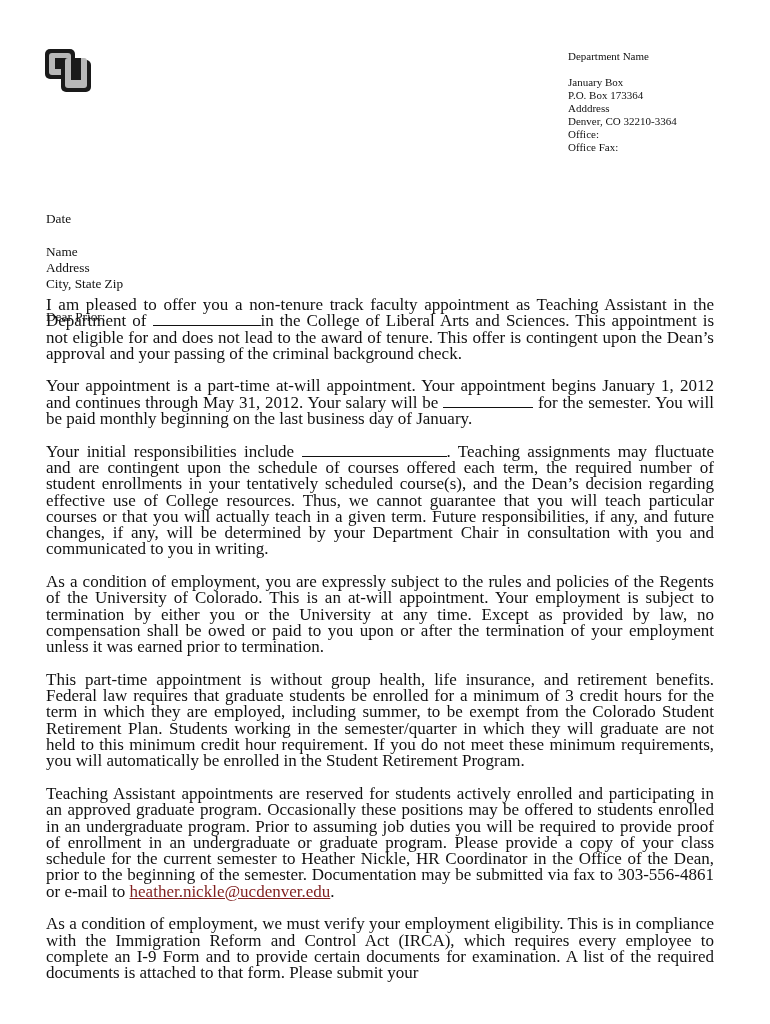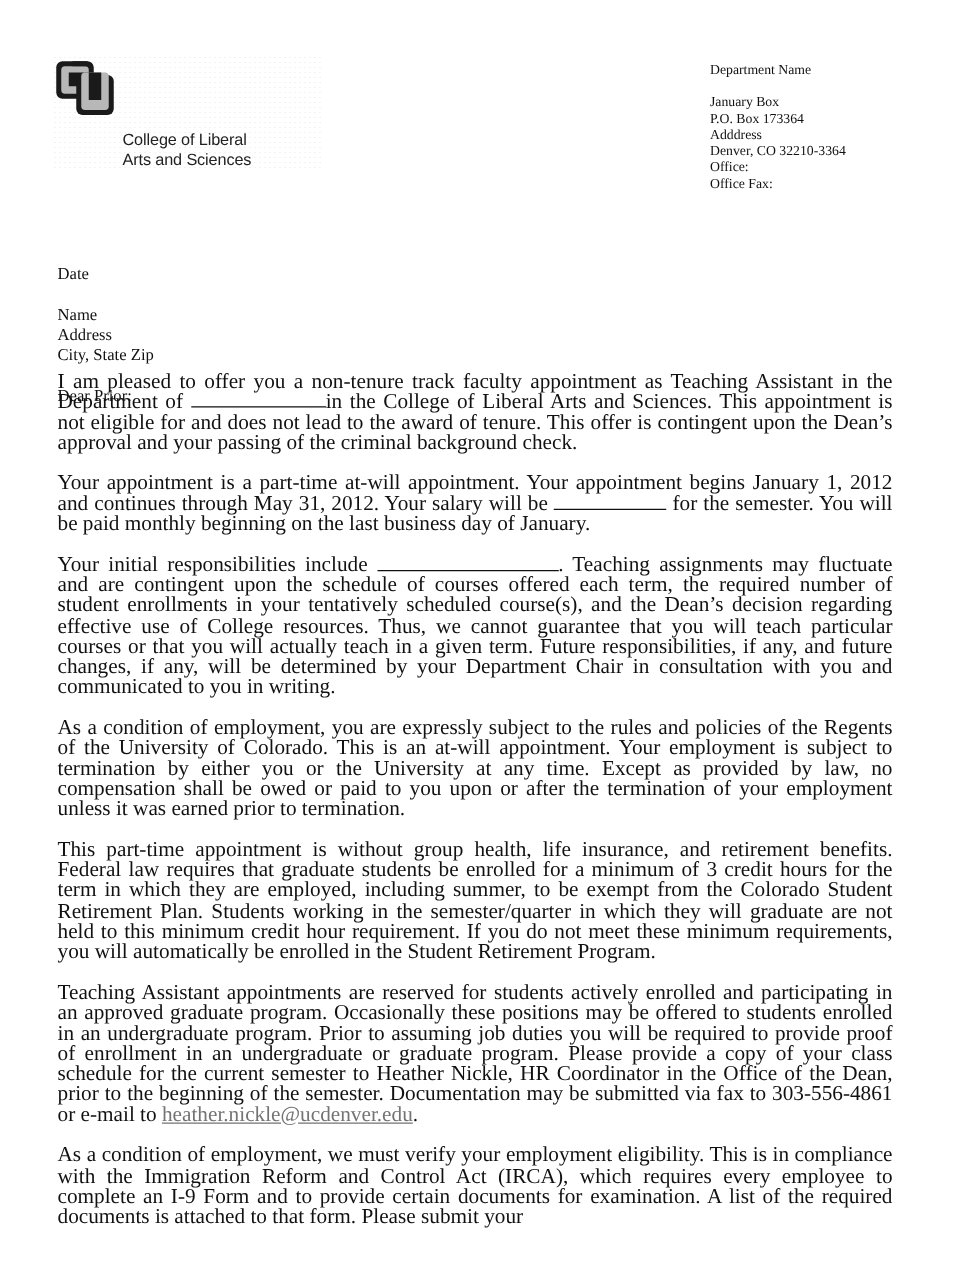--- a/index.html
+++ b/index.html
@@ -39,39 +39,35 @@
       font-size: 17px; line-height: 16.3px; text-align: justify;
     }
     .body-text p { margin: 0 0 16.3px 0; }
     .blank {
       display: inline-block; border-bottom: 1px solid #111; height: 11px;
       vertical-align: baseline;
     }
     .b-dept { width: 108px; }
     .b-salary { width: 90px; }
     .b-resp { width: 145px; }
-    .email-link { color: #737373; text-decoration: underline; margin-top: 16px; }
+    .email-link { color: #7f1d1d; text-decoration: underline; margin-top: 16px; }
   </style>
 </head>
 <body>
 
 <div class="logo-block">
   <svg class="logo-mark" viewBox="0 0 48 48">
     <rect x="1" y="3" width="30" height="30" rx="5" fill="#1a1a1a"></rect>
     <rect x="5" y="7" width="22" height="22" rx="3" fill="#b8b8b8"></rect>
     <rect x="11" y="12" width="16" height="11" fill="#1a1a1a"></rect>
     <rect x="17" y="14" width="30" height="32" rx="5" fill="#1a1a1a"></rect>
     <rect x="21" y="12" width="22" height="30" rx="3" fill="#b8b8b8"></rect>
     <rect x="27" y="12" width="10" height="22" fill="#1a1a1a"></rect>
     <rect x="14" y="3" width="12" height="4" fill="#1a1a1a"></rect>
   </svg>
-  <div class="logo-college">
-    <div>College of Liberal</div>
-    <div>Arts and Sciences</div>
-  </div>
 </div>
 
 <div class="dept-block">
   <div class="dept-name">Department Name</div>
   <div>January Box</div>
   <div>P.O. Box 173364</div>
   <div>Adddress</div>
   <div>Denver, CO 32210-3364</div>
   <div>Office:</div>
   <div>Office Fax:</div>

